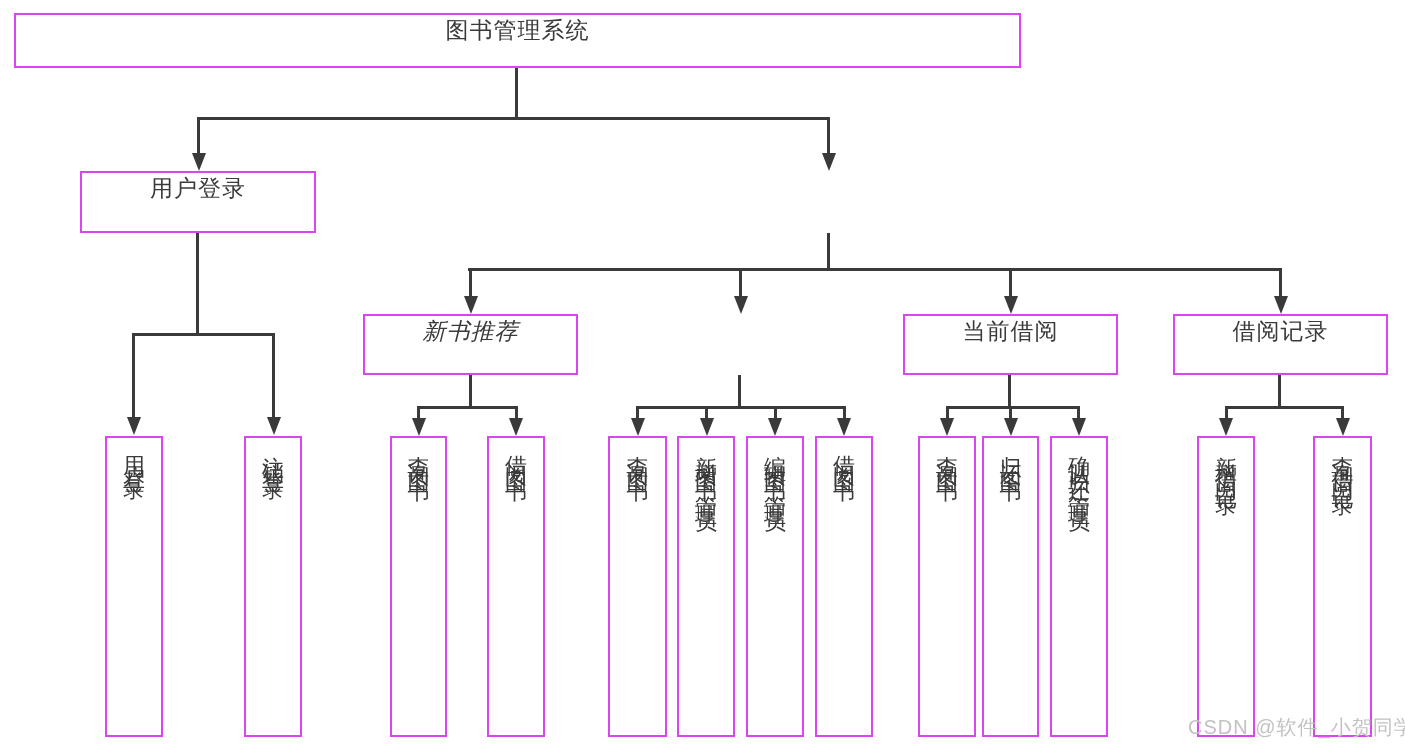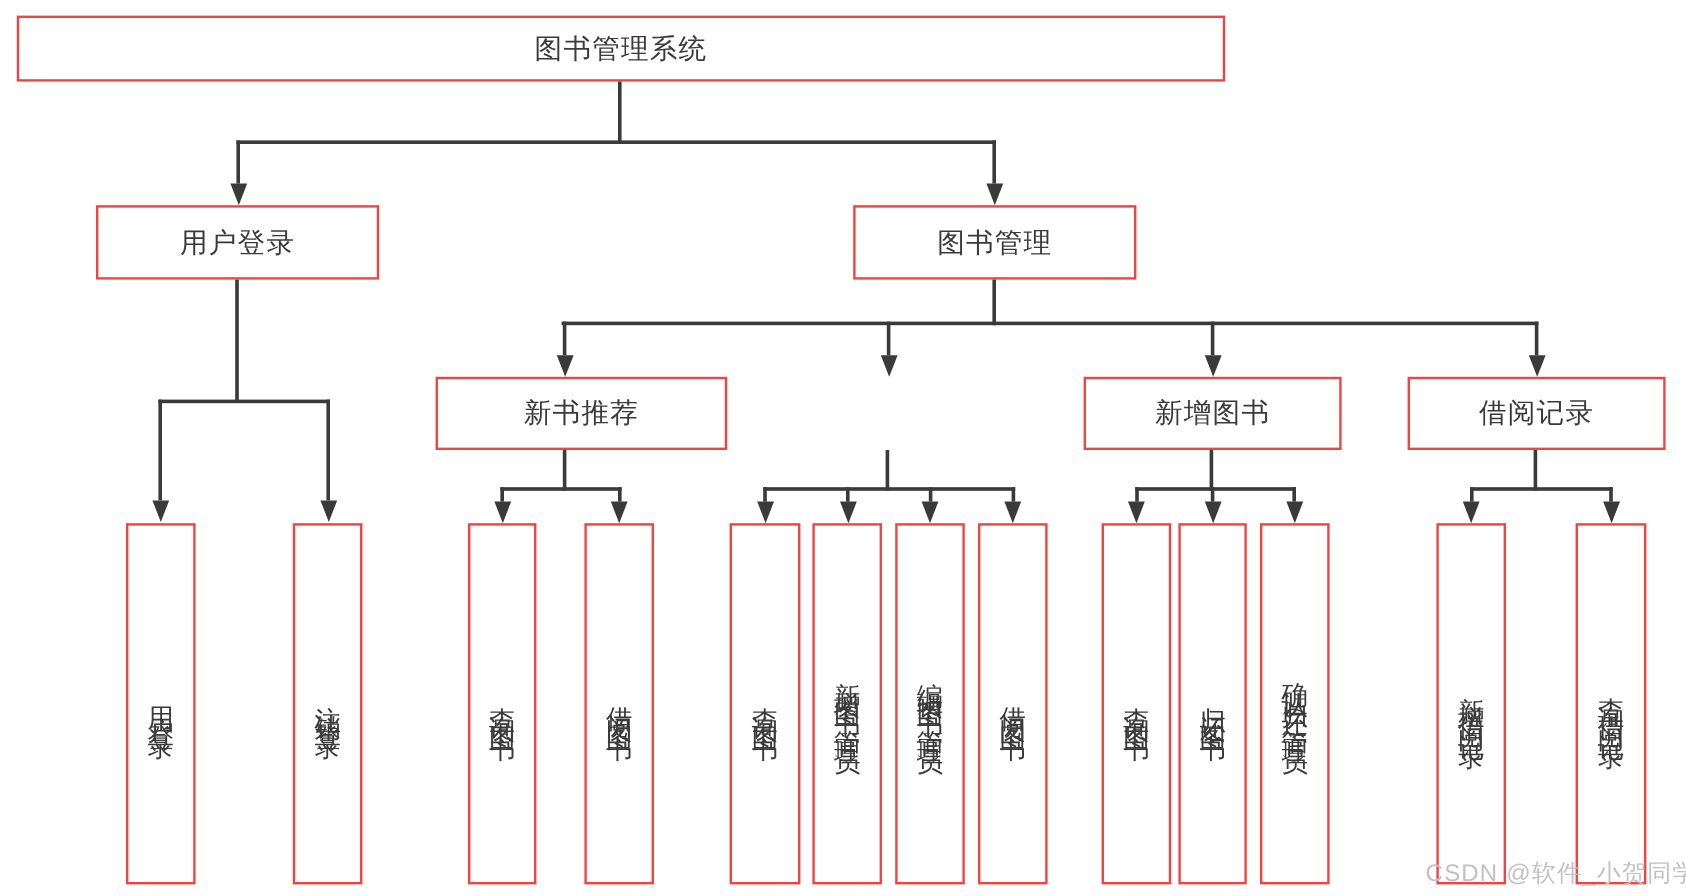--- a/index.html
+++ b/index.html
@@ -7,24 +7,24 @@
     position:relative;
     width:1405px;height:747px;
     background:#ffffff;
     font-family:"Liberation Sans","DejaVu Sans",sans-serif;
     color:#3a3a3a;
     overflow:hidden;
   }
   .node{
     position:absolute;
     box-sizing:border-box;
-    border:2px solid #ef4444;
+    border:2px solid #d946ef;
     background:#ffffff;
     display:flex;
-    align-items:center;
+    align-items:flex-start;
     justify-content:center;
   }
   .node .lbl{
     font-size:23px;
     color:#3a3a3a;
     letter-spacing:1px;
     white-space:nowrap;
   }
   .leaf .lbl{
     writing-mode:vertical-rl;
@@ -63,47 +63,44 @@
   <div class="v" style="left:515px;top:68px;height:51px;"></div>
   <div class="h" style="left:197px;top:117px;width:633px;"></div>
   <div class="v" style="left:197px;top:117px;height:36px;"></div>
   <div class="ah" style="left:192px;top:153px;"></div>
   <div class="v" style="left:827px;top:117px;height:36px;"></div>
   <div class="ah" style="left:822px;top:153px;"></div>
 
   <div class="node" style="left:80px;top:171px;width:236px;height:62px;">
     <span class="lbl">用户登录</span>
   </div>
-  <div class="node" style="left:711px;top:171px;width:236px;height:62px;">
-    <span class="lbl">图书管理</span>
-  </div>
 
   <div class="v" style="left:196px;top:233px;height:102px;"></div>
   <div class="h" style="left:132px;top:333px;width:143px;"></div>
   <div class="v" style="left:132px;top:333px;height:84px;"></div>
   <div class="ah" style="left:127px;top:417px;"></div>
   <div class="v" style="left:272px;top:333px;height:84px;"></div>
   <div class="ah" style="left:267px;top:417px;"></div>
 
   <div class="v" style="left:827px;top:233px;height:38px;"></div>
   <div class="h" style="left:468px;top:268px;width:814px;"></div>
   <div class="v" style="left:469px;top:268px;height:28px;"></div>
   <div class="ah" style="left:464px;top:296px;"></div>
   <div class="v" style="left:739px;top:268px;height:28px;"></div>
   <div class="ah" style="left:734px;top:296px;"></div>
   <div class="v" style="left:1009px;top:268px;height:28px;"></div>
   <div class="ah" style="left:1004px;top:296px;"></div>
   <div class="v" style="left:1279px;top:268px;height:28px;"></div>
   <div class="ah" style="left:1274px;top:296px;"></div>
 
-  <div class="node" style="left:363px;top:314px;width:243px;height:61px;">
+  <div class="node" style="left:363px;top:314px;width:215px;height:61px;font-style:italic;">
     <span class="lbl">新书推荐</span>
   </div>
   <div class="node" style="left:903px;top:314px;width:215px;height:61px;">
-    <span class="lbl">新增图书</span>
+    <span class="lbl">当前借阅</span>
   </div>
   <div class="node" style="left:1173px;top:314px;width:215px;height:61px;">
     <span class="lbl">借阅记录</span>
   </div>
 
   <div class="v" style="left:469px;top:375px;height:34px;"></div>
   <div class="h" style="left:417px;top:406px;width:101px;"></div>
   <div class="v" style="left:417px;top:406px;height:12px;"></div>
   <div class="ah" style="left:412px;top:418px;"></div>
   <div class="v" style="left:515px;top:406px;height:12px;"></div>

